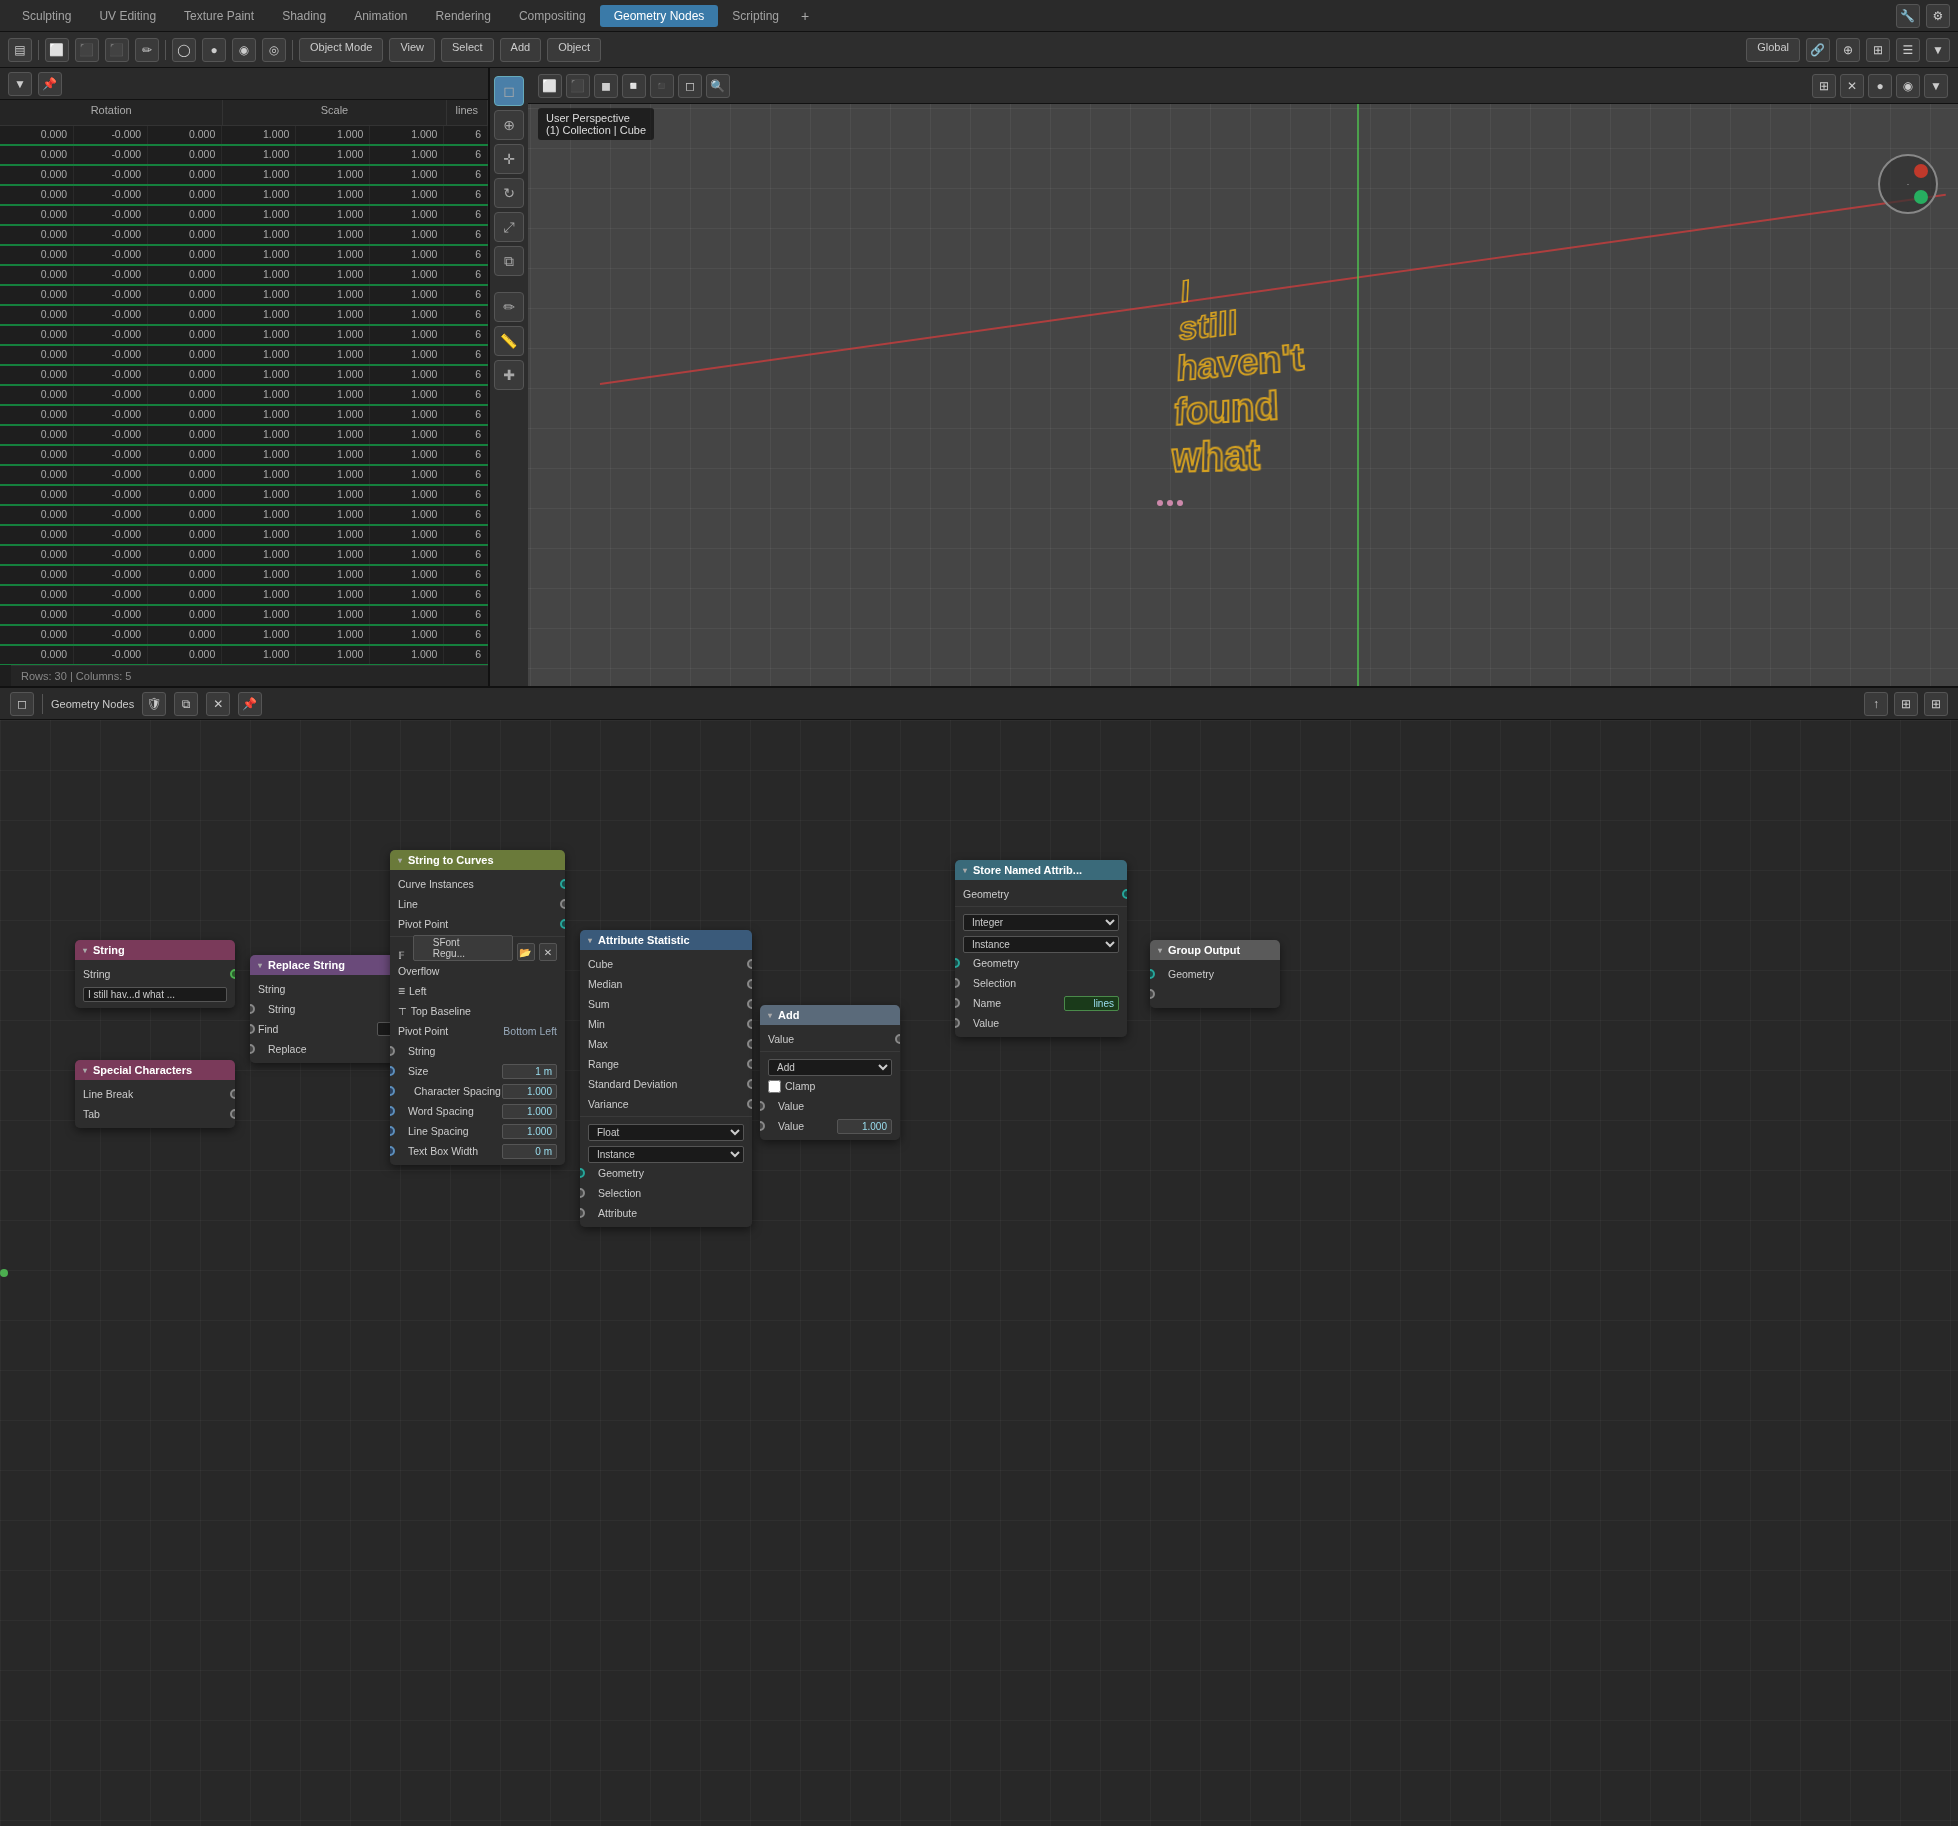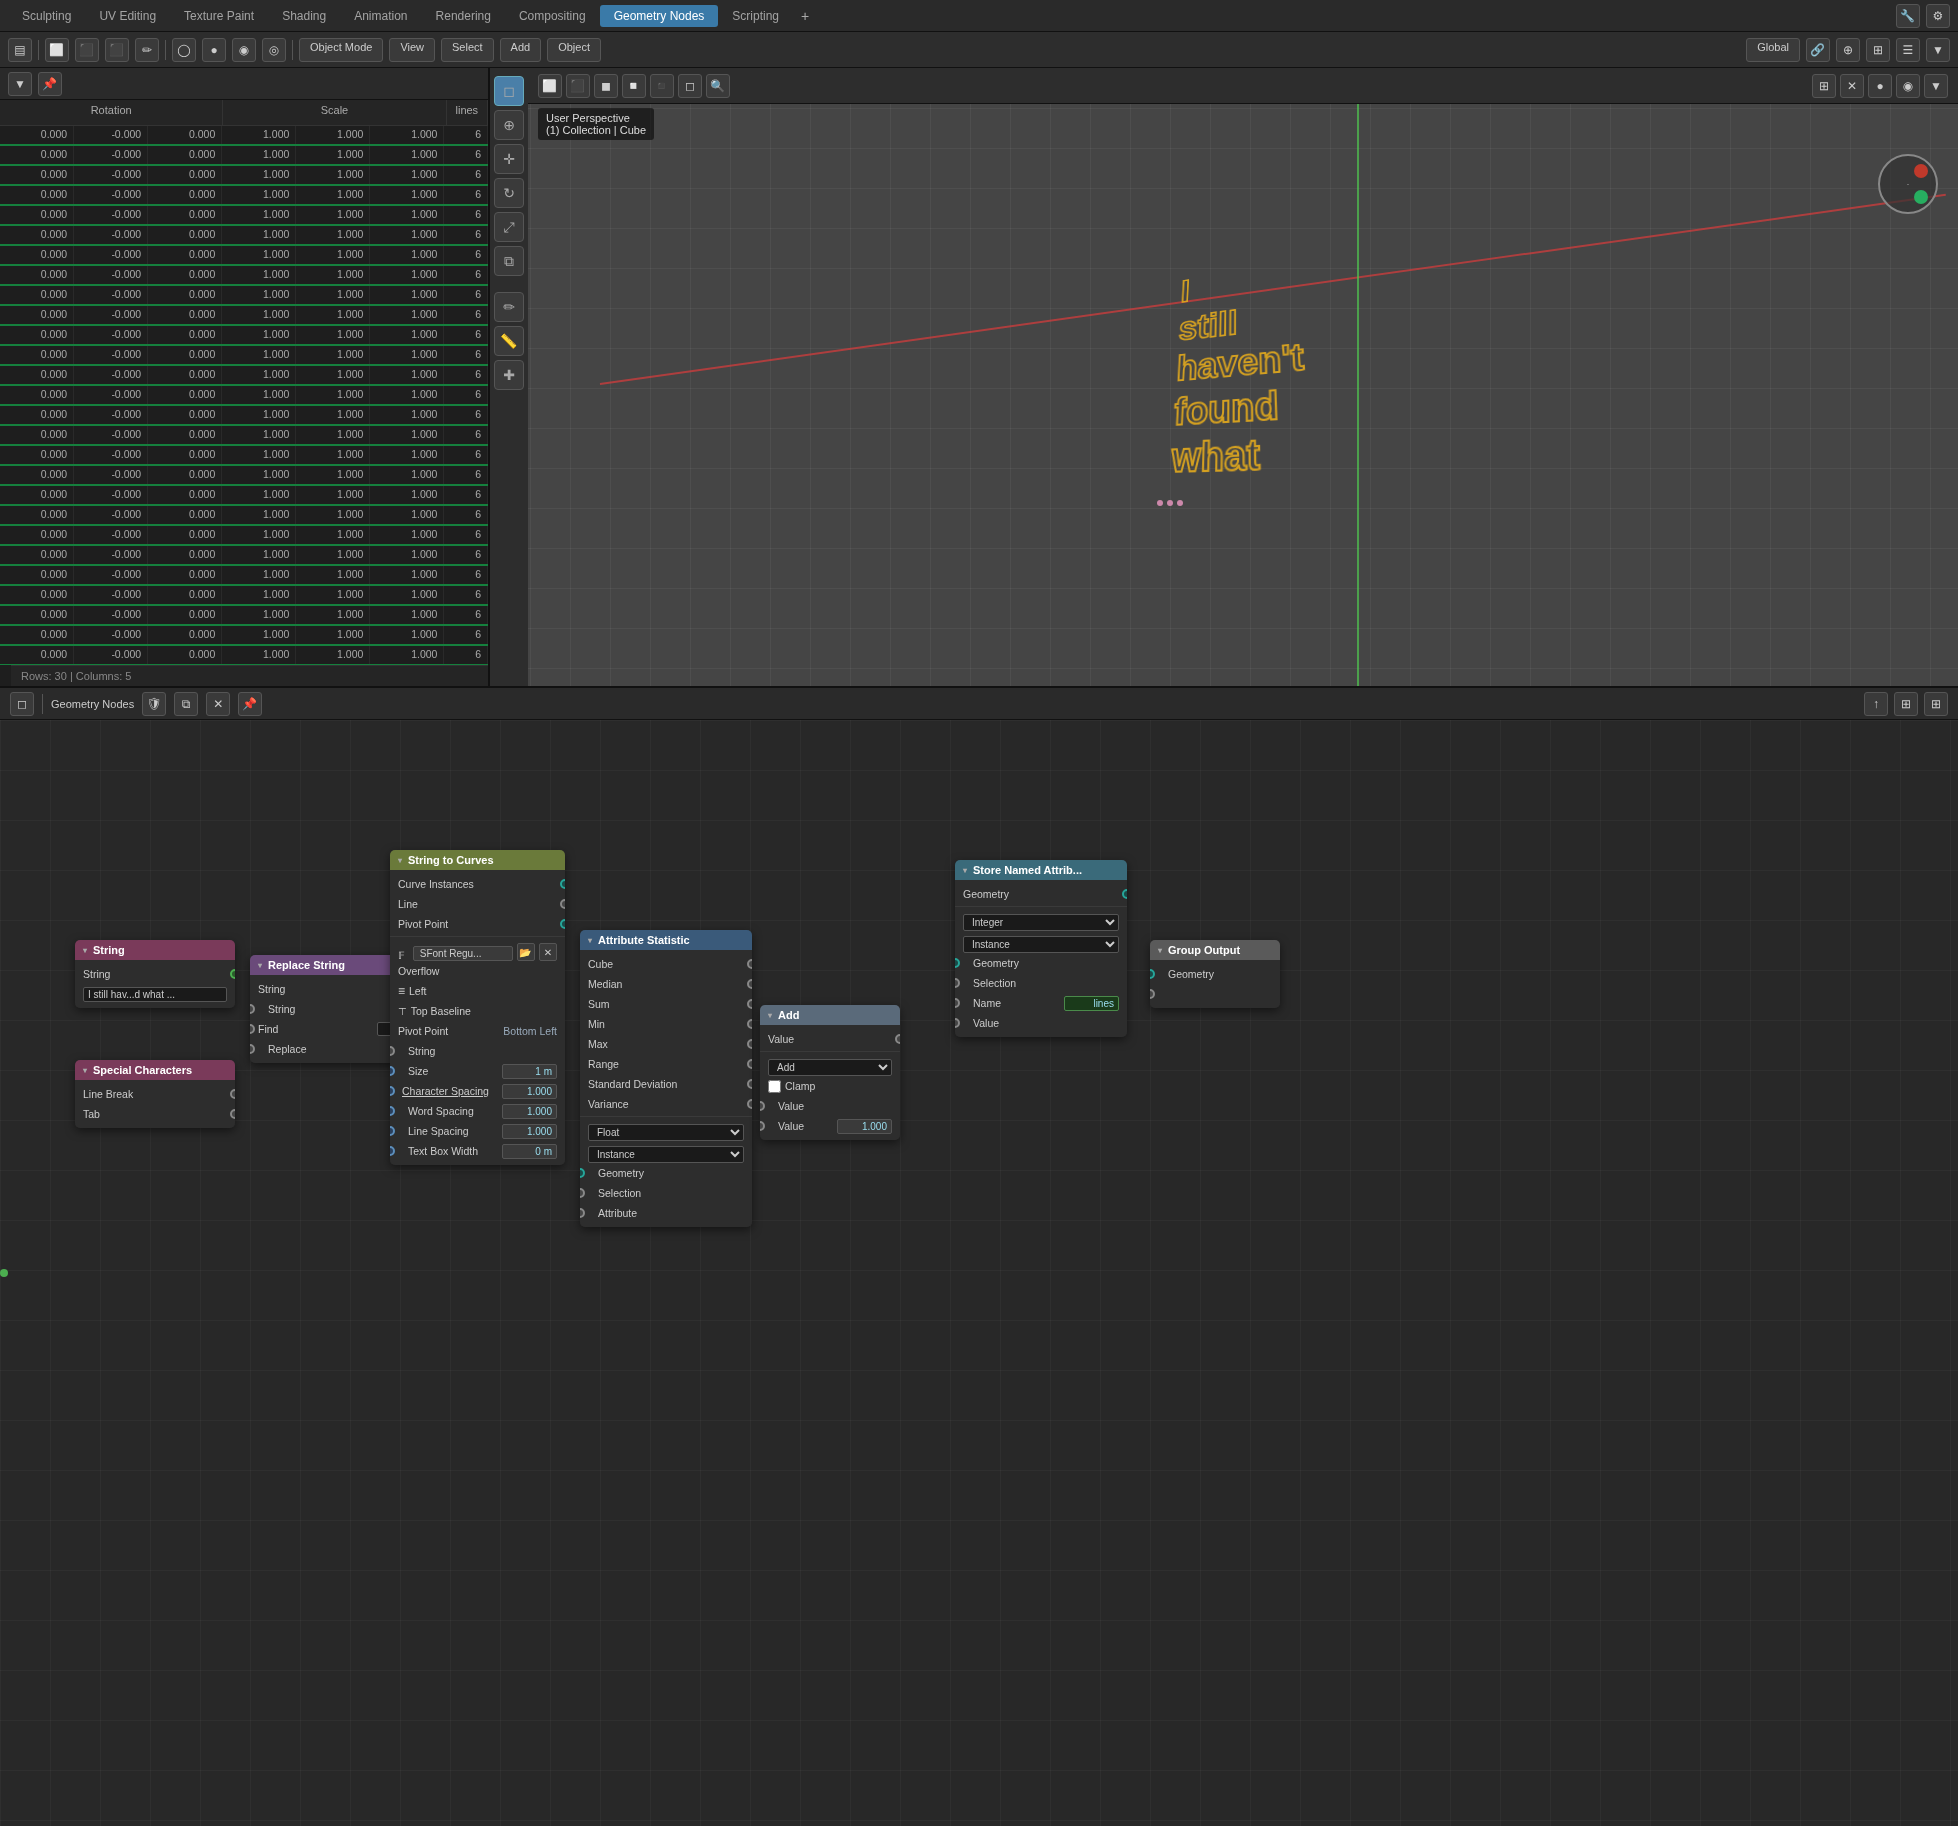--- a/index.html
+++ b/index.html
@@ -452,21 +452,21 @@
       padding: 1px 4px;
       font-size: 10px;
       width: 55px;
       border-radius: 2px;
       text-align: right;
     }
     .font-preview-btn {
       background: #3a3a3a;
       border: 1px solid #555;
       color: #ccc;
-      padding: 1px 6px;
+      padding: 1px 19px;
       font-size: 10px;
       border-radius: 2px;
       flex: 1;
       text-align: left;
     }
     .node-icon-btn {
       width: 18px;
       height: 18px;
       background: #3a3a3a;
       border: 1px solid #555;
@@ -1011,21 +1011,21 @@
             </div>
 
             <div class="node-row">
               <div class="node-socket left blue"></div>
               <span class="node-label" style="margin-left:10px;">Size</span>
               <div class="node-number">1 m</div>
             </div>
 
             <div class="node-row">
               <div class="node-socket left blue"></div>
-              <span class="node-label" style="margin-left:4px;text-decoration:underline;">Character Spacing</span>
+              <span class="node-label" style="margin-left:16px;">Character Spacing</span>
               <div class="node-number">1.000</div>
             </div>
 
             <div class="node-row">
               <div class="node-socket left blue"></div>
               <span class="node-label" style="margin-left:10px;">Word Spacing</span>
               <div class="node-number">1.000</div>
             </div>
 
             <div class="node-row">

